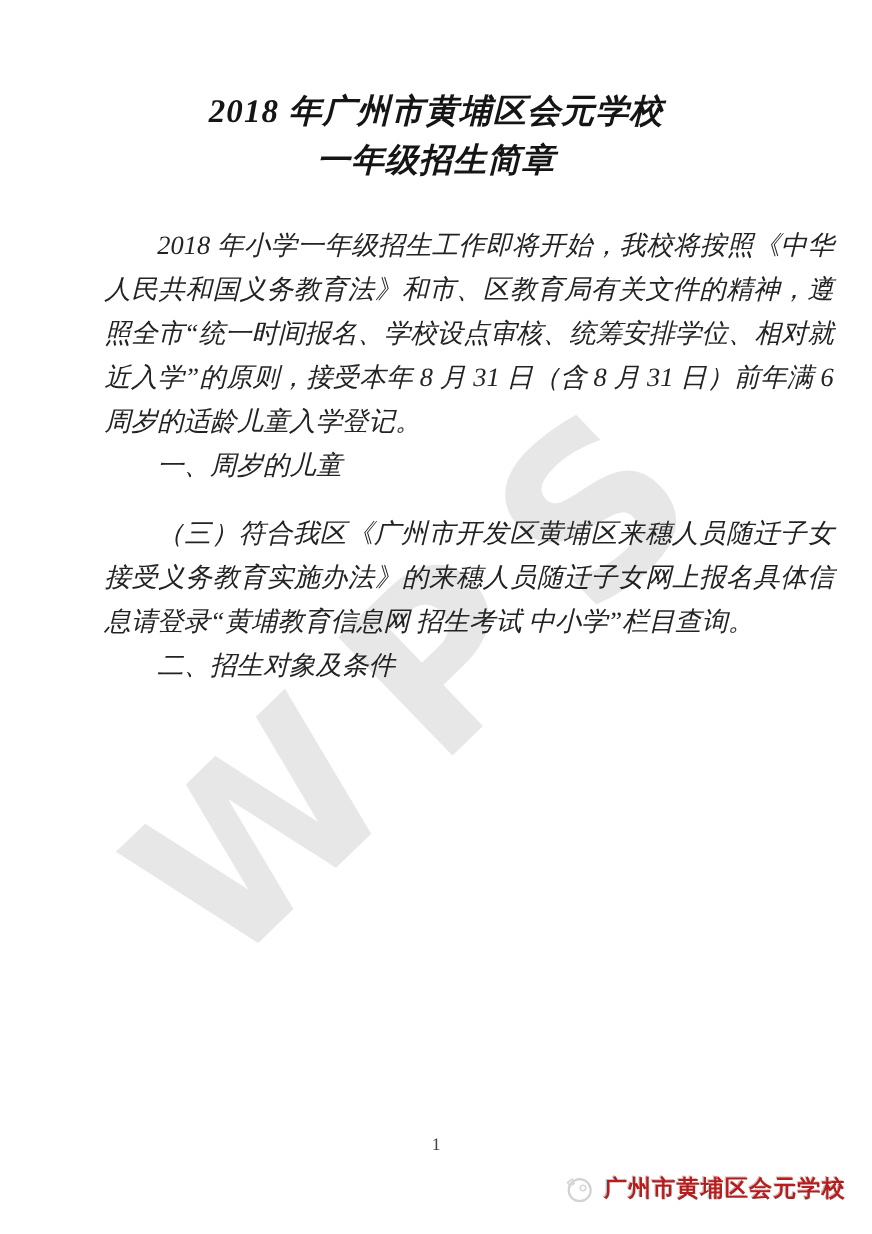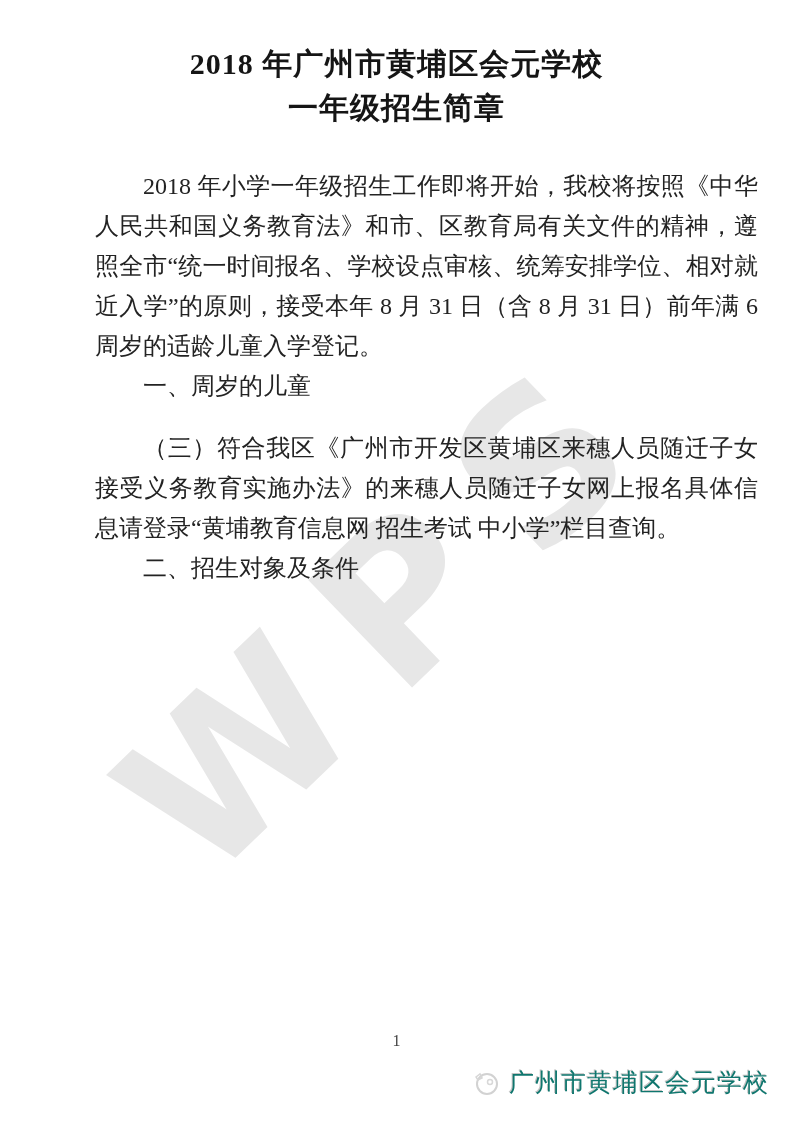--- a/index.html
+++ b/index.html
@@ -25,21 +25,21 @@
     font-family: "DejaVu Sans", sans-serif;
     font-weight: bold;
     font-size: 205px;
     letter-spacing: 42px;
     color: #e7e7e7;
     z-index: 0;
     user-select: none;
     white-space: nowrap;
   }
 
-  .content { position: relative; z-index: 1; padding-top: 42px; }
+  .content { position: relative; z-index: 1; padding-top: 80px; font-style: italic; }
 
   .title {
     margin: 0;
     text-align: center;
     font-size: 30px;
     line-height: 44px;
     font-weight: bold;
     color: #151515;
     letter-spacing: 1px;
   }
@@ -70,23 +70,23 @@
   .footer-stamp {
     position: absolute;
     top: 1066px;
     right: 24px;
     display: flex;
     align-items: center;
     gap: 9px;
     z-index: 1;
   }
   .stamp-text {
-    font-size: 25px;
-    font-weight: normal;
-    color: #0f766e;
+    font-size: 21px;
+    font-weight: bold;
+    color: #b91c1c;
     text-shadow: 1px 1px 0 #ffffff, -1px -1px 0 #c2c2c2;
     letter-spacing: 1px;
     white-space: nowrap;
   }
   .stamp-icon svg { display: block; }
 </style>
 </head>
 <body>
 
 <div class="page">

